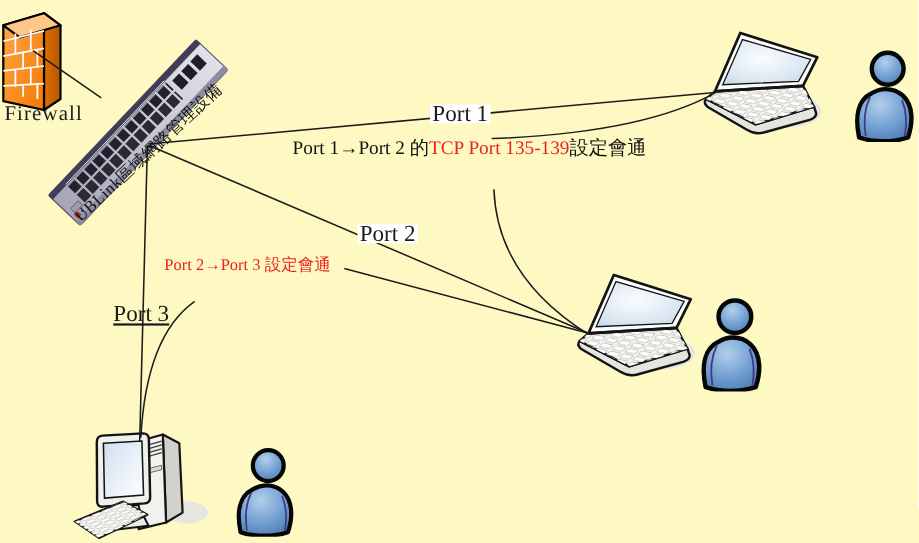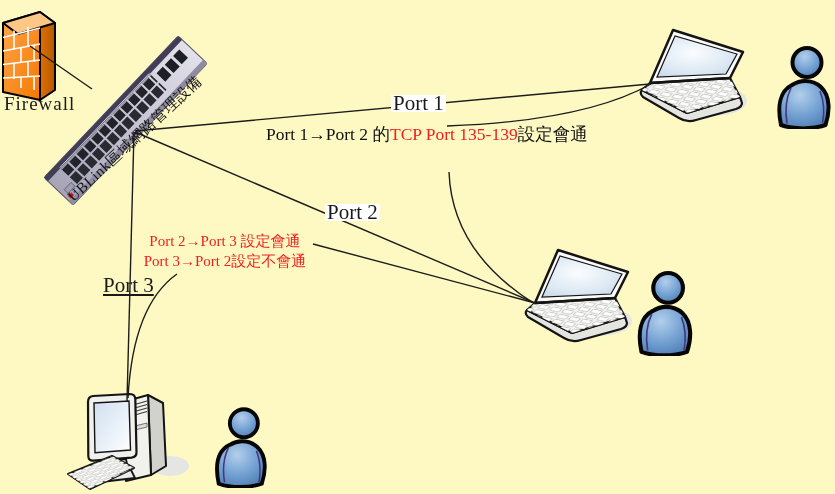--- a/index.html
+++ b/index.html
@@ -188,16 +188,15 @@
   <span class="lbl" id="port3-label">Port 3</span>
 
   <div id="switch-label">UBLink區域網路管理設備</div>
 
   <div id="tcp-note">
     <div><span>Port 1→Port 2 的</span><span class="hl">TCP Port 135-139</span><span>設定會通</span></div>
   </div>
 
   <div id="red-note">
     <div>Port 2→Port 3 設定會通</div>
-    <div>Port 3→Port 2設定不會通</div>
   </div>
 
 </div>
 
 </body></html>

